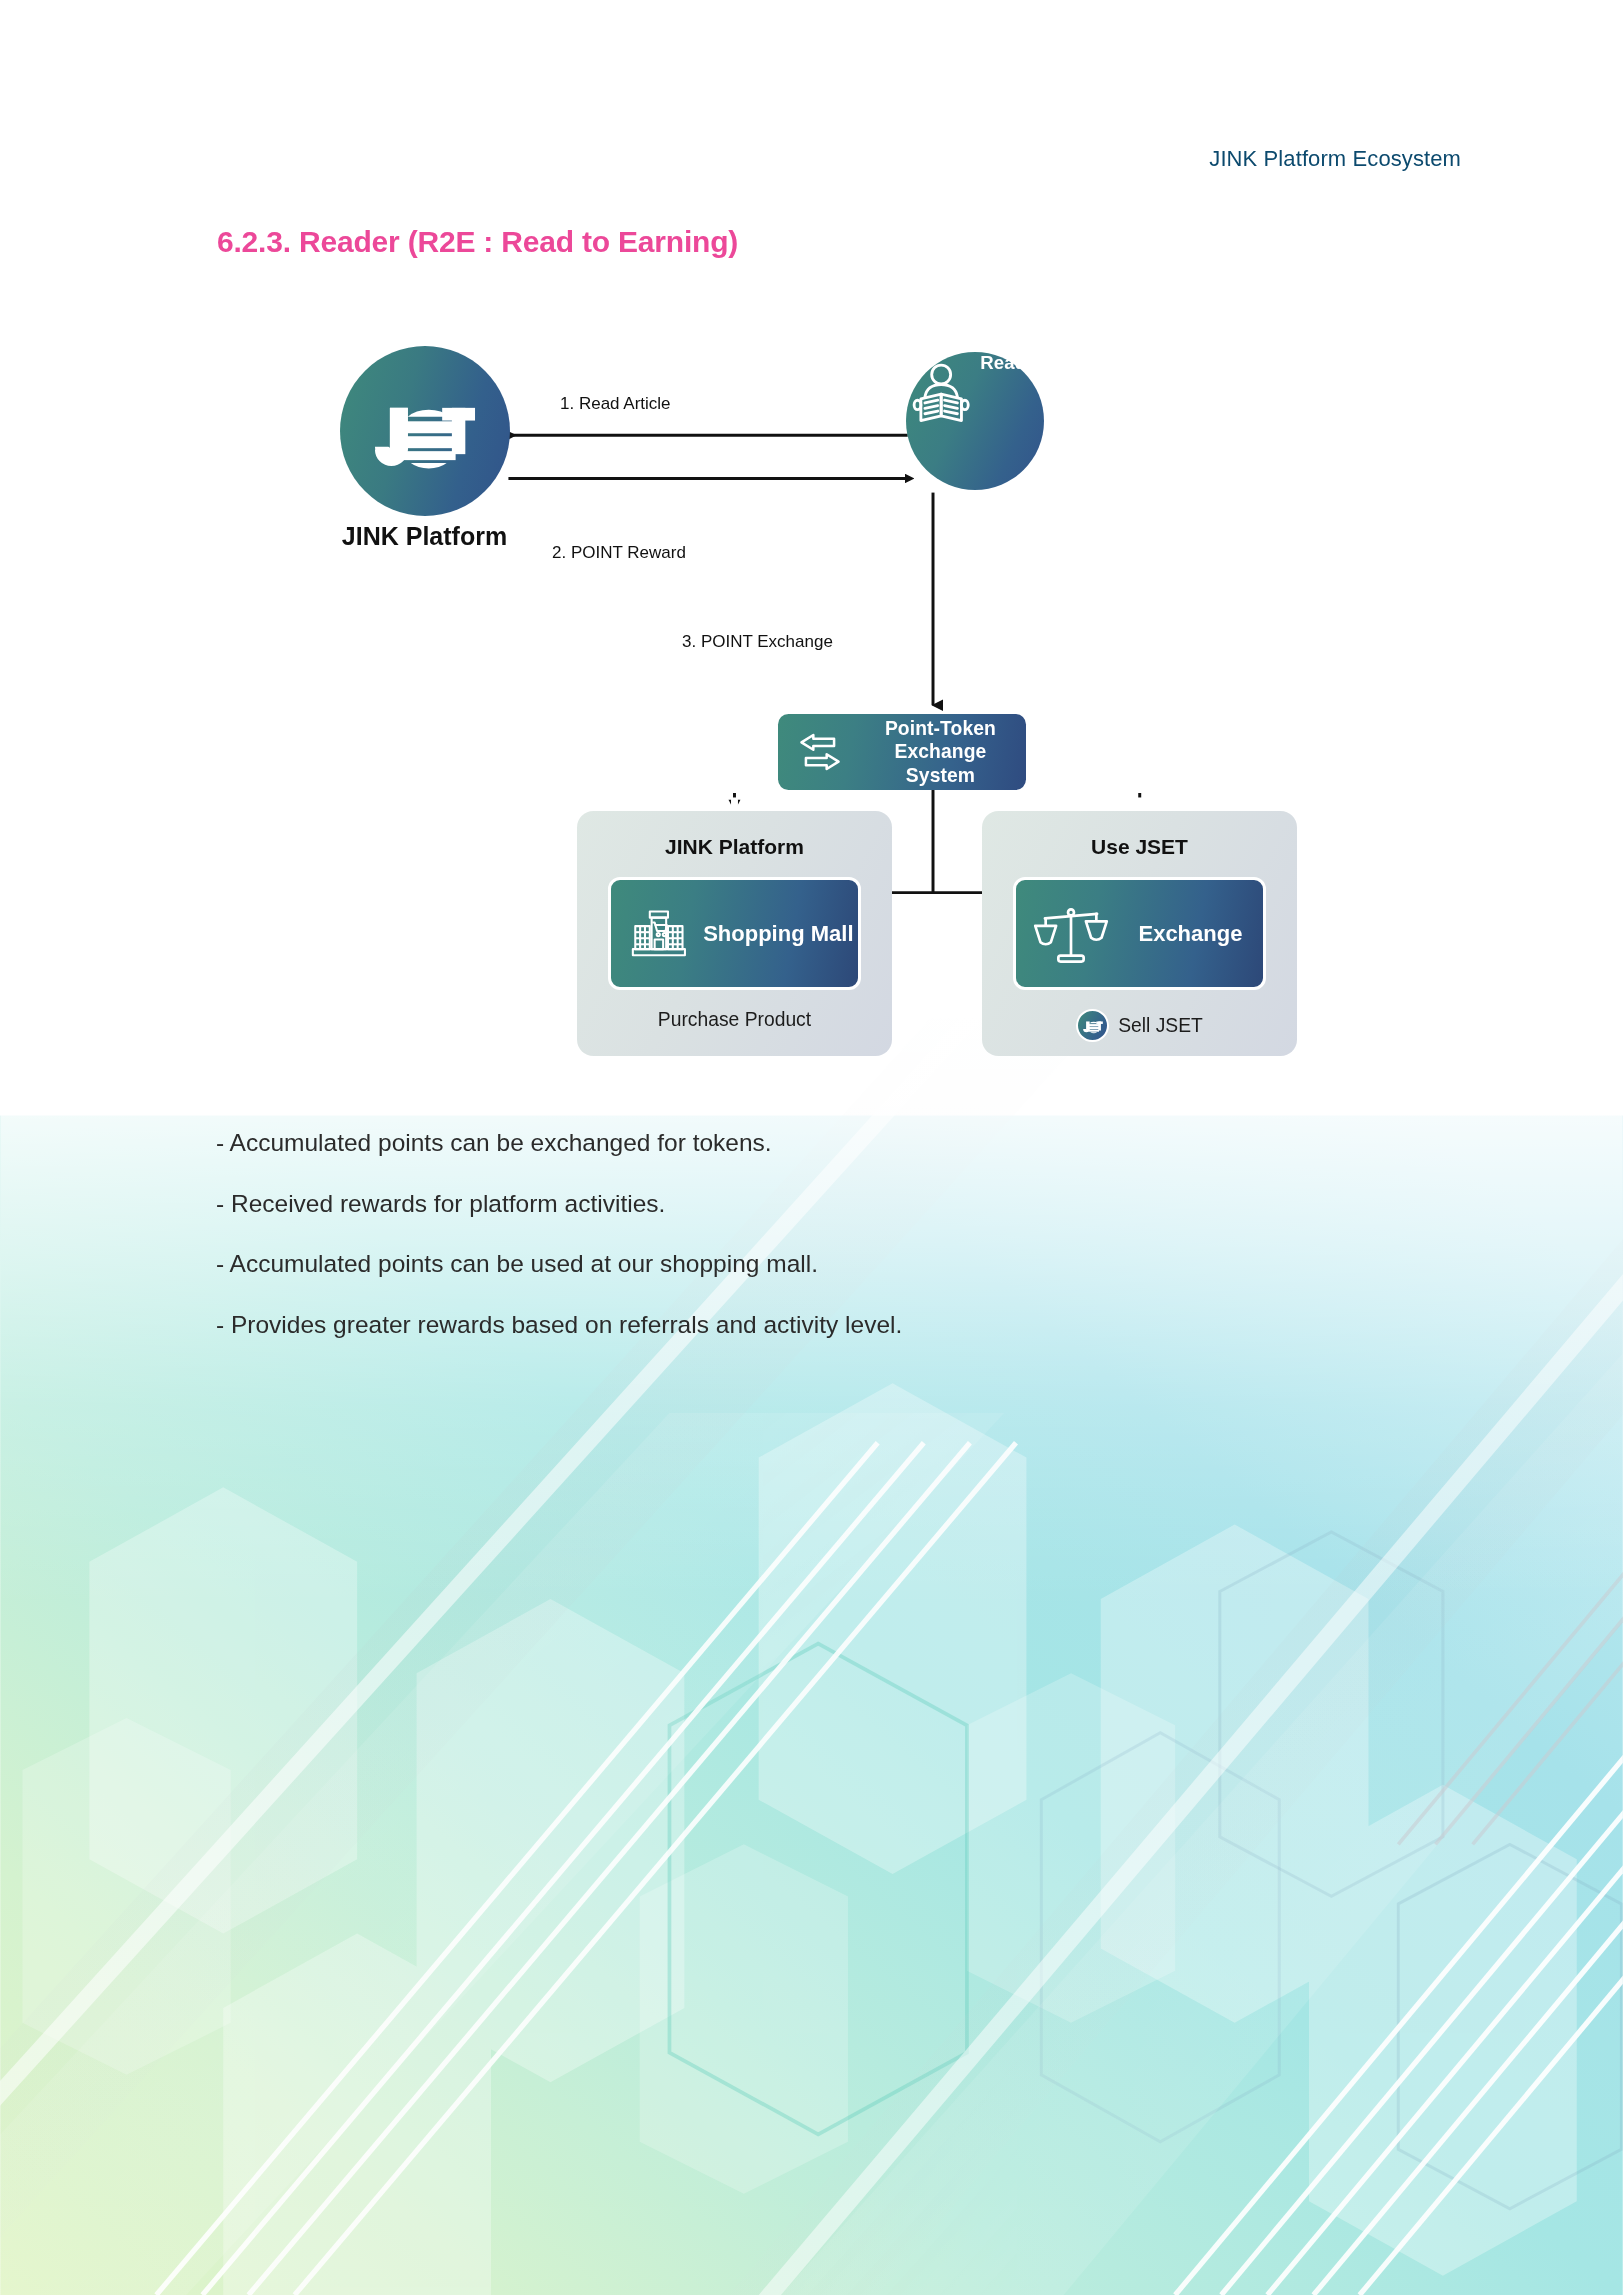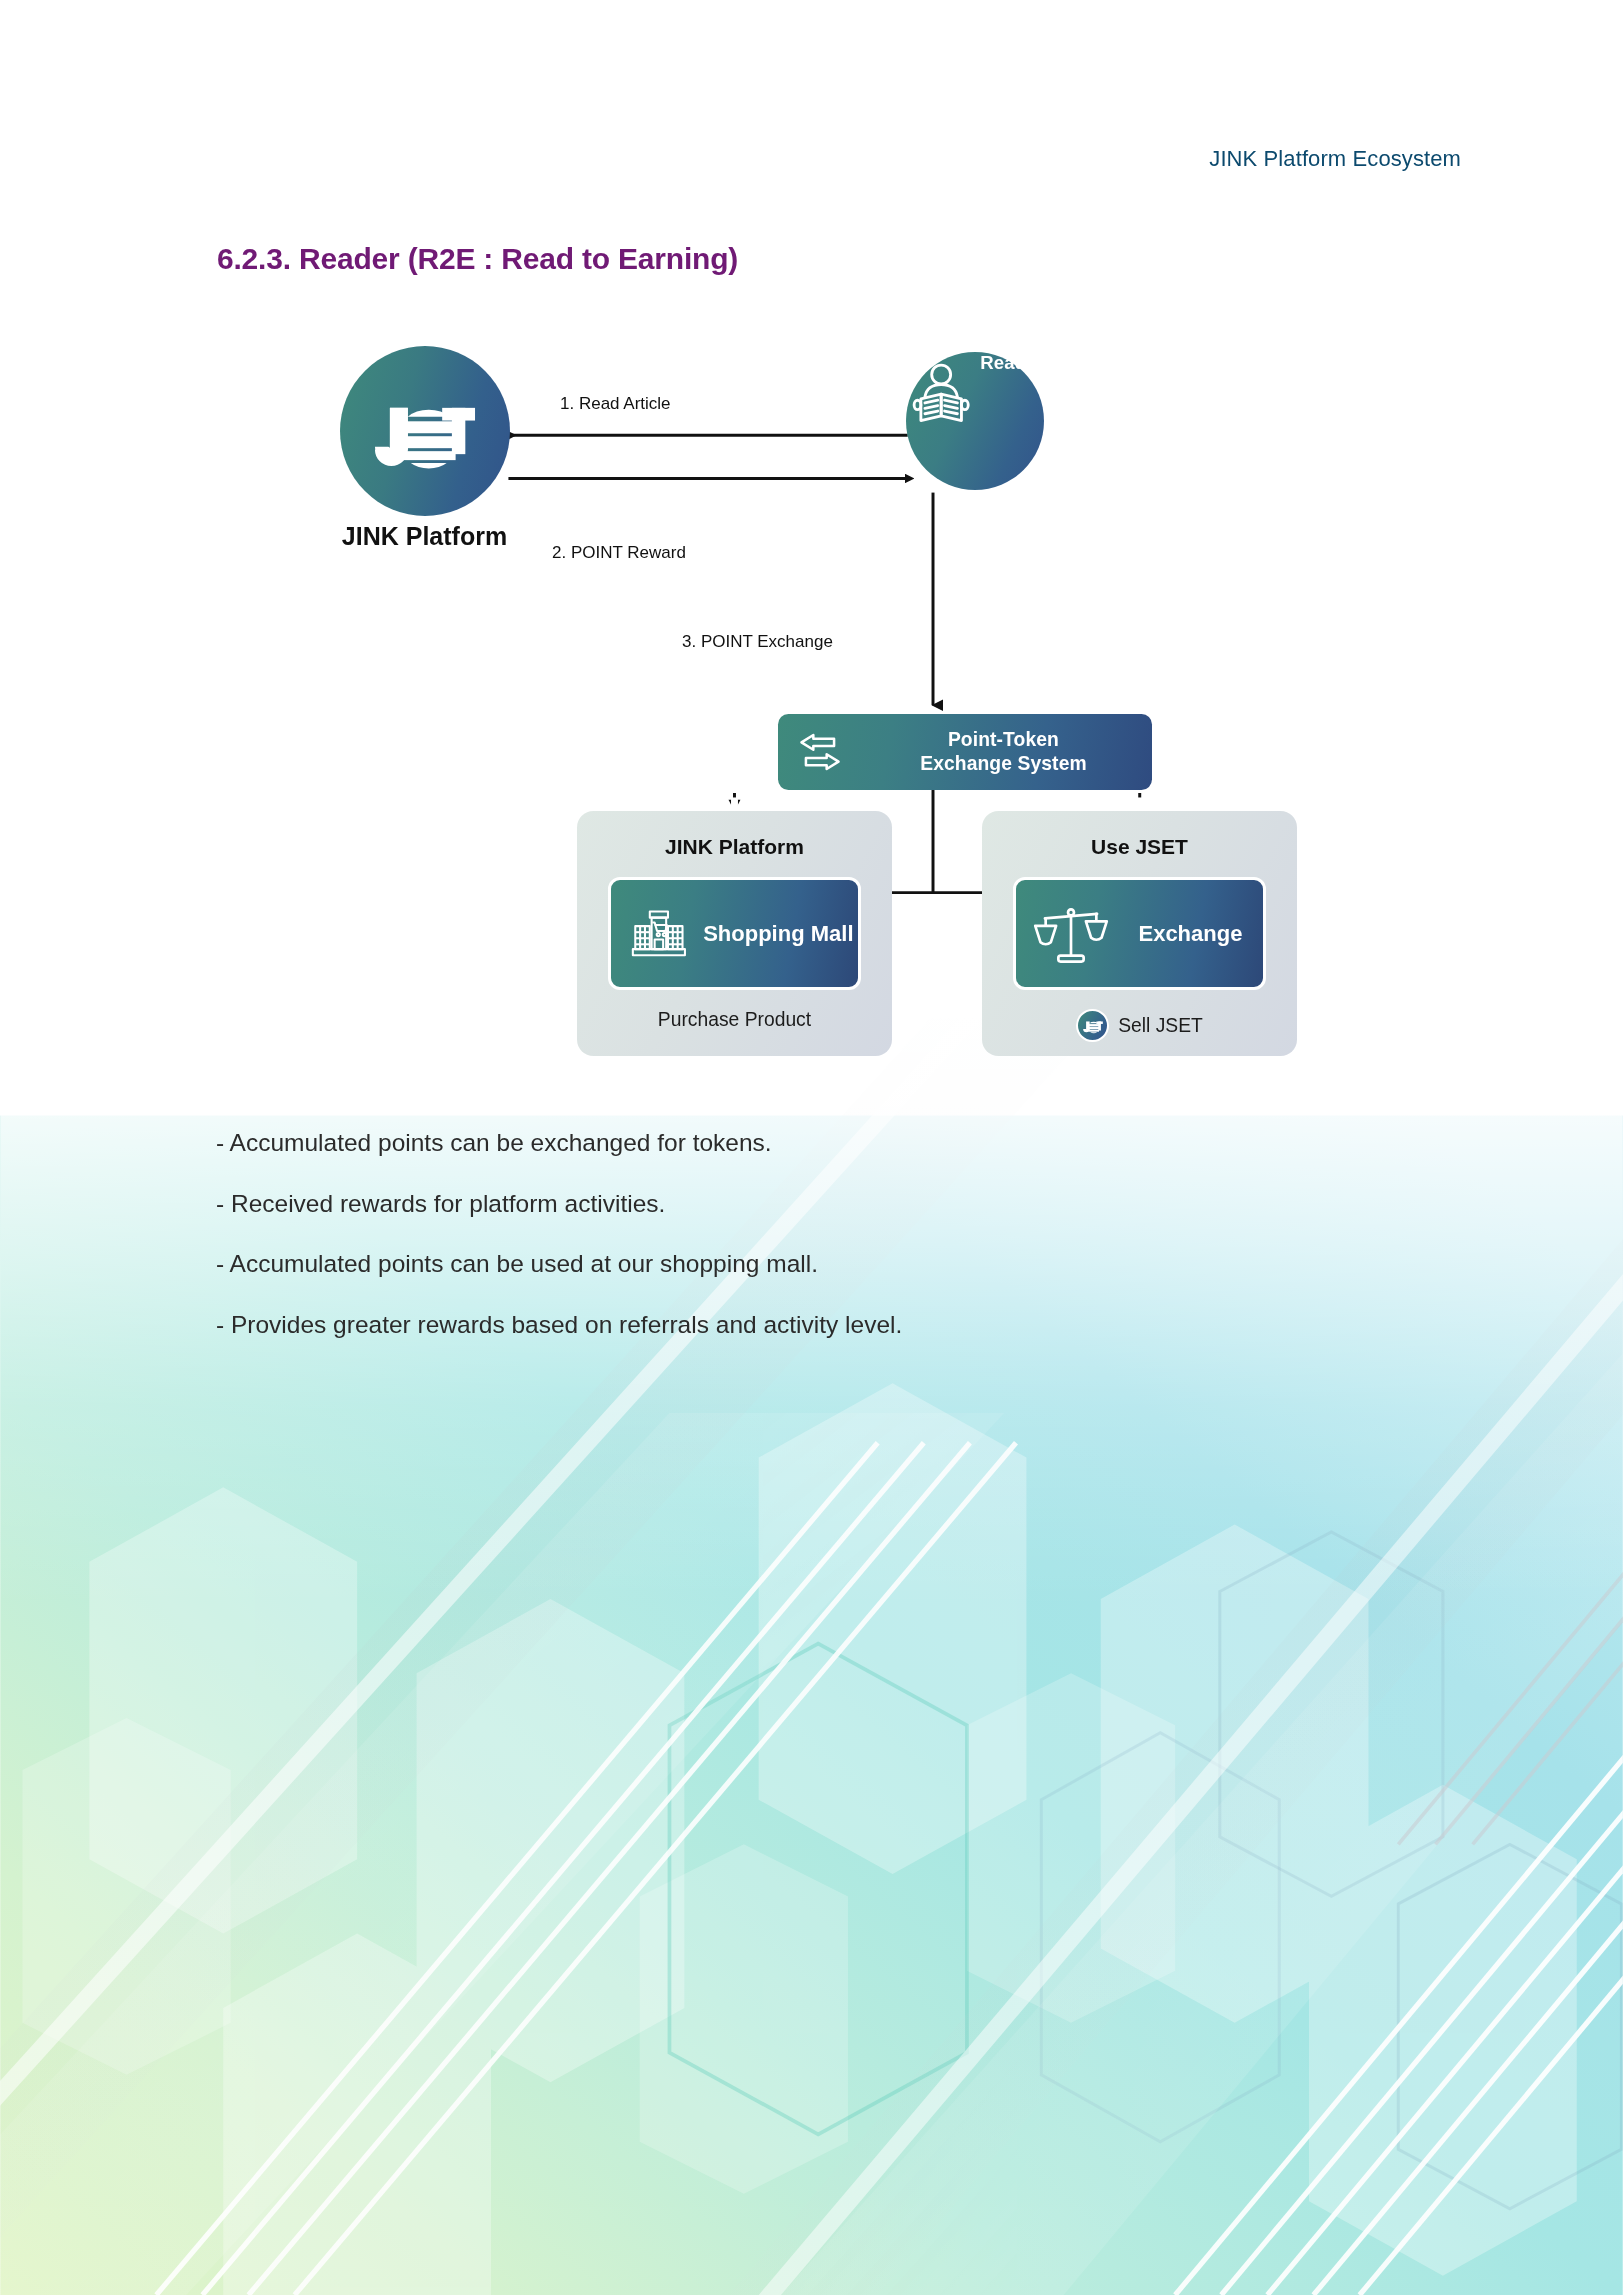--- a/index.html
+++ b/index.html
@@ -42,24 +42,24 @@
     top: 146px;
     font-size: 22px;
     color: #0c4a6e;
     letter-spacing: 0.1px;
     white-space: nowrap;
   }
 
   .section-title {
     position: absolute;
     left: 217px;
-    top: 242px;
+    top: 225px;
     font-size: 30px;
     font-weight: bold;
-    color: #701a75;
+    color: #ec4899;
     letter-spacing: -0.2px;
     white-space: nowrap;
   }
 
   
   .diagram {
     position: absolute;
     left: 298px;
     top: 320px;
     width: 1041px;
@@ -113,21 +113,21 @@
     color: #111111;
     white-space: nowrap;
   }
   .lbl-read    { left: 262px; top: 74px; }
   .lbl-reward  { left: 254px; top: 223px; }
   .lbl-pexch   { left: 384px; top: 312px; }
 
   
   .pt-box {
     left: 480px; top: 394px;
-    width: 374px; height: 76px;
+    width: 248px; height: 76px;
     border-radius: 10.4px;
     background: linear-gradient(100deg, #3f8a7c 0%, #3c7f84 30%, #35628c 70%, #2f4b80 100%);
     display: flex; align-items: center;
     padding-left: 19.3px;
     gap: 22px;
   }
   .pt-text {
     font-size: 19.3px;
     font-weight: bold;
     color: #ffffff;

